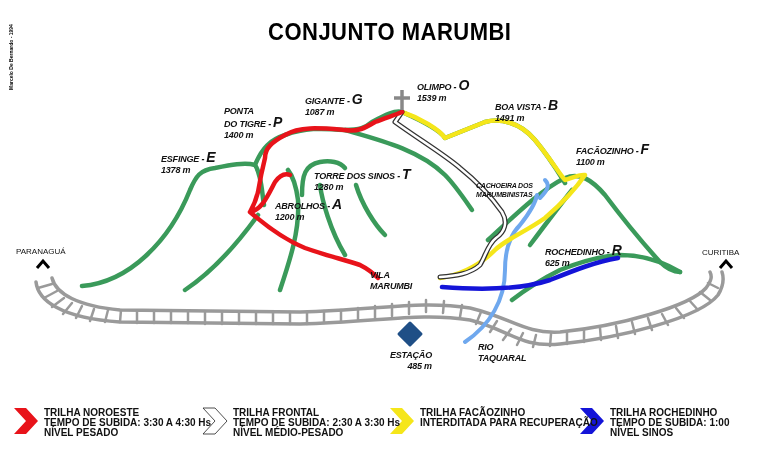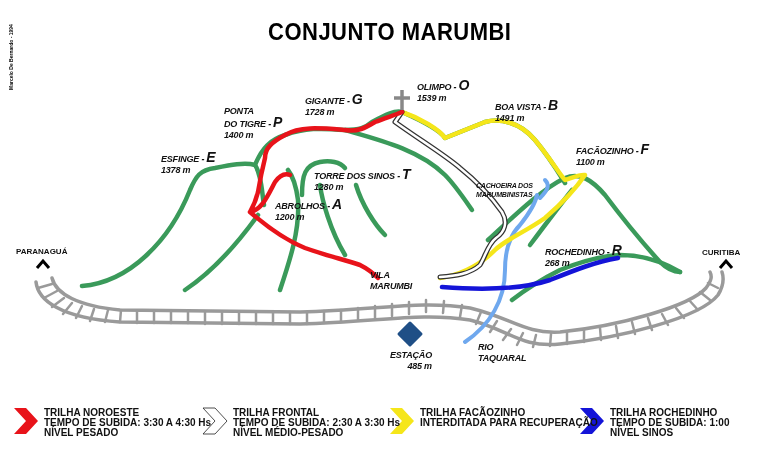--- a/index.html
+++ b/index.html
@@ -7,21 +7,21 @@
          font-family: "Liberation Sans", "DejaVu Sans", sans-serif; color: #111; }
   #map { position: absolute; left: 0; top: 0; width: 765px; height: 458px; }
   .title { position: absolute; left: 268px; top: 20px; font-size: 22px; font-weight: bold;
            letter-spacing: 0.5px; color: #000; transform: scaleY(1.05); }
   .credit { position: absolute; left: 8px; top: 90px; font-size: 5px; font-weight: bold;
             transform: rotate(-90deg); transform-origin: left top; white-space: nowrap; color: #000; }
   .lbl { position: absolute; font-size: 9px; font-weight: bold; line-height: 11px; white-space: nowrap;
          color: #111; letter-spacing: -0.2px; font-style: italic; }
   .lbl .code { font-size: 14px; font-weight: bold; margin-left: 2px; }
   .lbl.small { font-size: 7px; line-height: 9px; }
-  .city { position: absolute; font-size: 8px; font-weight: bold; color: #111; }
+  .city { position: absolute; font-size: 8px; font-weight: normal; color: #111; }
   .legend { position: absolute; top: 405px; height: 40px; }
   .legend .txt { position: absolute; left: 30px; top: 3px; font-size: 10px; font-weight: bold;
                  line-height: 10px; white-space: nowrap; color: #111; }
 </style>
 </head>
 <body>
 
 <svg id="map" viewBox="0 0 765 458" xmlns="http://www.w3.org/2000/svg">
 
   <g fill="none" stroke="#9a9a9a" stroke-width="3.5" stroke-linecap="round">
@@ -123,21 +123,21 @@
 
 <div class="title">CONJUNTO MARUMBI</div>
 <div class="credit">Marcelo De Bernardo - 1994</div>
 
 <div class="lbl" style="left:417px;top:80px;">
   <span>OLIMPO</span> -<span class="code">O</span><br>
   <span>1539 m</span>
 </div>
 <div class="lbl" style="left:305px;top:94px;">
   <span>GIGANTE</span> -<span class="code">G</span><br>
-  <span>1728 m</span>
+  <span>1087 m</span>
 </div>
 <div class="lbl" style="left:224px;top:106px;">
   <span>PONTA</span><br>
   <span>DO TIGRE</span> -<span class="code">P</span><br>
   <span>1400 m</span>
 </div>
 <div class="lbl" style="left:495px;top:100px;">
   <span>BOA VISTA</span> -<span class="code">B</span><br>
   <span>1491 m</span>
 </div>
@@ -152,21 +152,21 @@
 <div class="lbl" style="left:275px;top:199px;">
   <span>ABROLHOS</span> -<span class="code">A</span><br>
   <span>1200 m</span>
 </div>
 <div class="lbl" style="left:576px;top:144px;">
   <span>FACÃOZINHO</span> -<span class="code">F</span><br>
   <span>1100 m</span>
 </div>
 <div class="lbl" style="left:545px;top:229px;margin-top:16px;">
   <span>ROCHEDINHO</span> -<span class="code">R</span><br>
-  <span>268 m</span>
+  <span>625 m</span>
 </div>
 
 <div class="lbl small" style="left:476px;top:181px;">
   <span>CACHOEIRA DOS</span><br>
   <span>MARUMBINISTAS</span>
 </div>
 <div class="lbl" style="left:370px;top:270px;">
   <span>VILA</span><br>
   <span>MARUMBI</span>
 </div>

